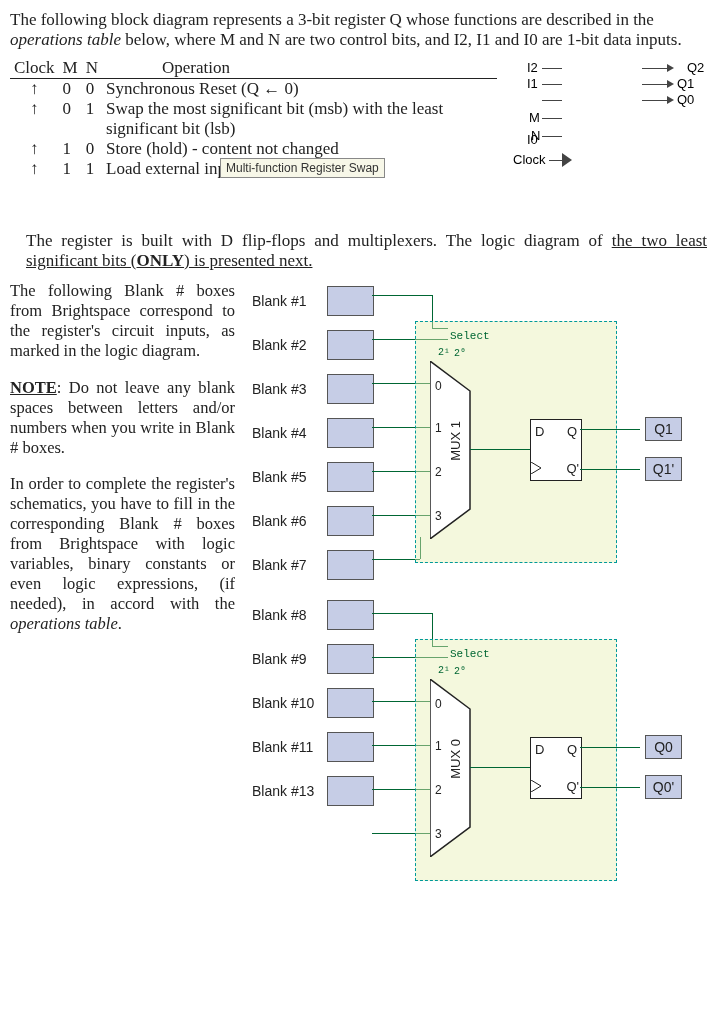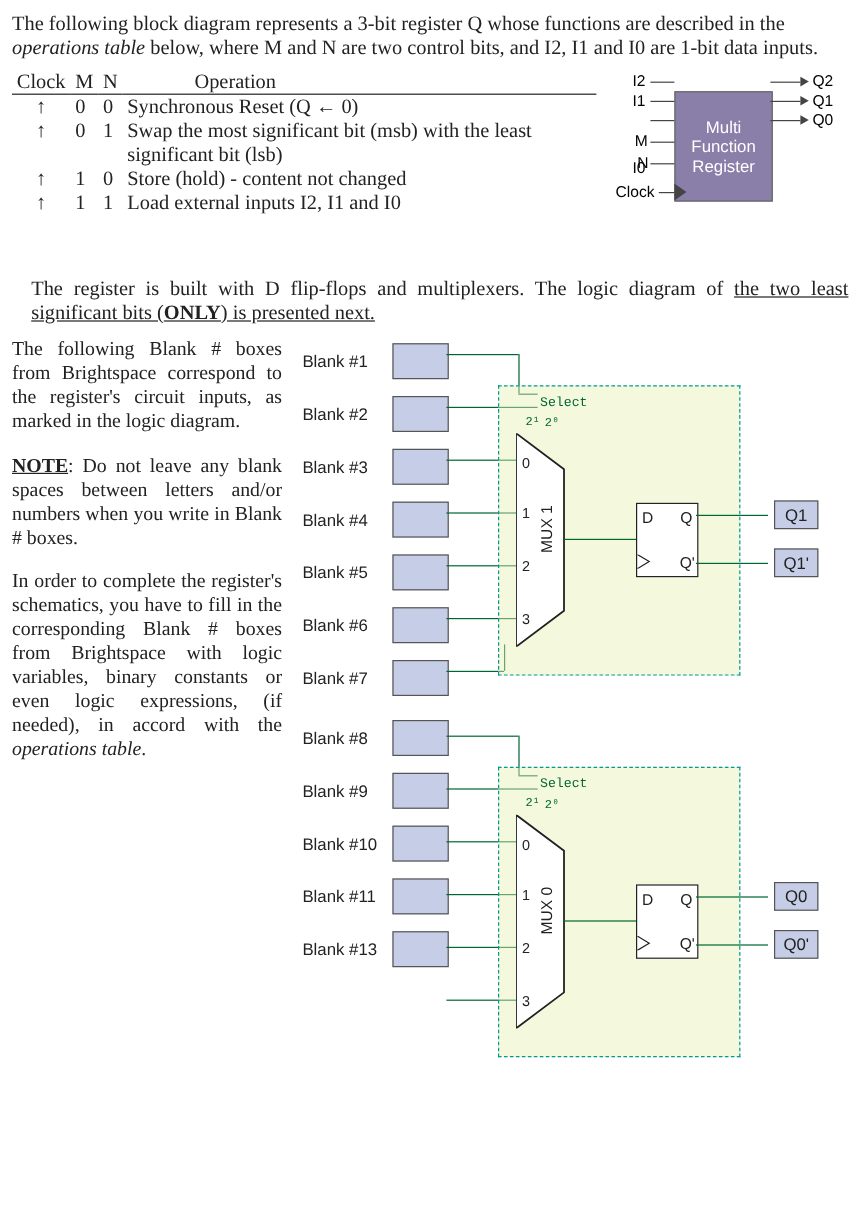--- a/index.html
+++ b/index.html
@@ -100,28 +100,24 @@
         <td>Store (hold) - content not changed</td>
       </tr>
       <tr>
         <td style="text-align:center">↑</td>
         <td>1</td>
         <td>1</td>
         <td>Load external inputs I2, I1 and I0</td>
       </tr>
     </tbody>
       </table>
+    <div class="tooltip" style="position:relative; left:210px; top:-22px; display:inline-block;">Multi-function Register Swap</div>
   </div>
 
   <div class="blockdiag">
-    <div class="register-box">
-      <div>Multi</div>
-      <div>Function</div>
-      <div>Register</div>
-    </div>
 
     <div class="reg-pin" style="left:20px; top:2px;">I2</div>
     <div class="reg-pin" style="left:20px; top:18px;">I1</div>
     <div class="reg-pin" style="left:20px; top:34px;margin-top:40px;">I0</div>
     <div class="reg-pin" style="left:22px; top:52px;">M</div>
     <div class="reg-pin" style="left:24px; top:70px;">N</div>
     <div class="reg-pin" style="left:6px; top:94px;">Clock</div>
     <div class="reg-line" style="left:35px; top:10px; width:20px;"></div>
     <div class="reg-line" style="left:35px; top:26px; width:20px;"></div>
     <div class="reg-line" style="left:35px; top:42px; width:20px;"></div>
@@ -130,21 +126,21 @@
     <div class="reg-line" style="left:42px; top:102px;width:13px;"></div>
 
     <div style="position:absolute; left:55px; top:95px; width:0;height:0;border-top:7px solid transparent; border-bottom:7px solid transparent; border-left:10px solid #444;"></div>
 
     <div class="reg-line" style="left:135px; top:10px; width:25px;"></div>
     <div class="reg-line" style="left:135px; top:26px; width:25px;"></div>
     <div class="reg-line" style="left:135px; top:42px; width:25px;"></div>
     <div class="reg-arrow-r" style="left:160px; top:6px;"></div>
     <div class="reg-arrow-r" style="left:160px; top:22px;"></div>
     <div class="reg-arrow-r" style="left:160px; top:38px;"></div>
-    <div class="reg-pin" style="left:170px; top:2px;">Q2</div>
+    <div class="reg-pin" style="left:180px; top:2px;">Q2</div>
     <div class="reg-pin" style="left:170px; top:18px;">Q1</div>
     <div class="reg-pin" style="left:170px; top:34px;">Q0</div>
   </div>
 </div>
 
 <div class="section2">
   <span>The register is built with D flip-flops and multiplexers. The logic diagram of </span><span class="underline">the two least significant bits (</span><span class="only">ONLY</span><span class="underline">) is presented next.</span>
 </div>
 
 <div class="body-flex">

